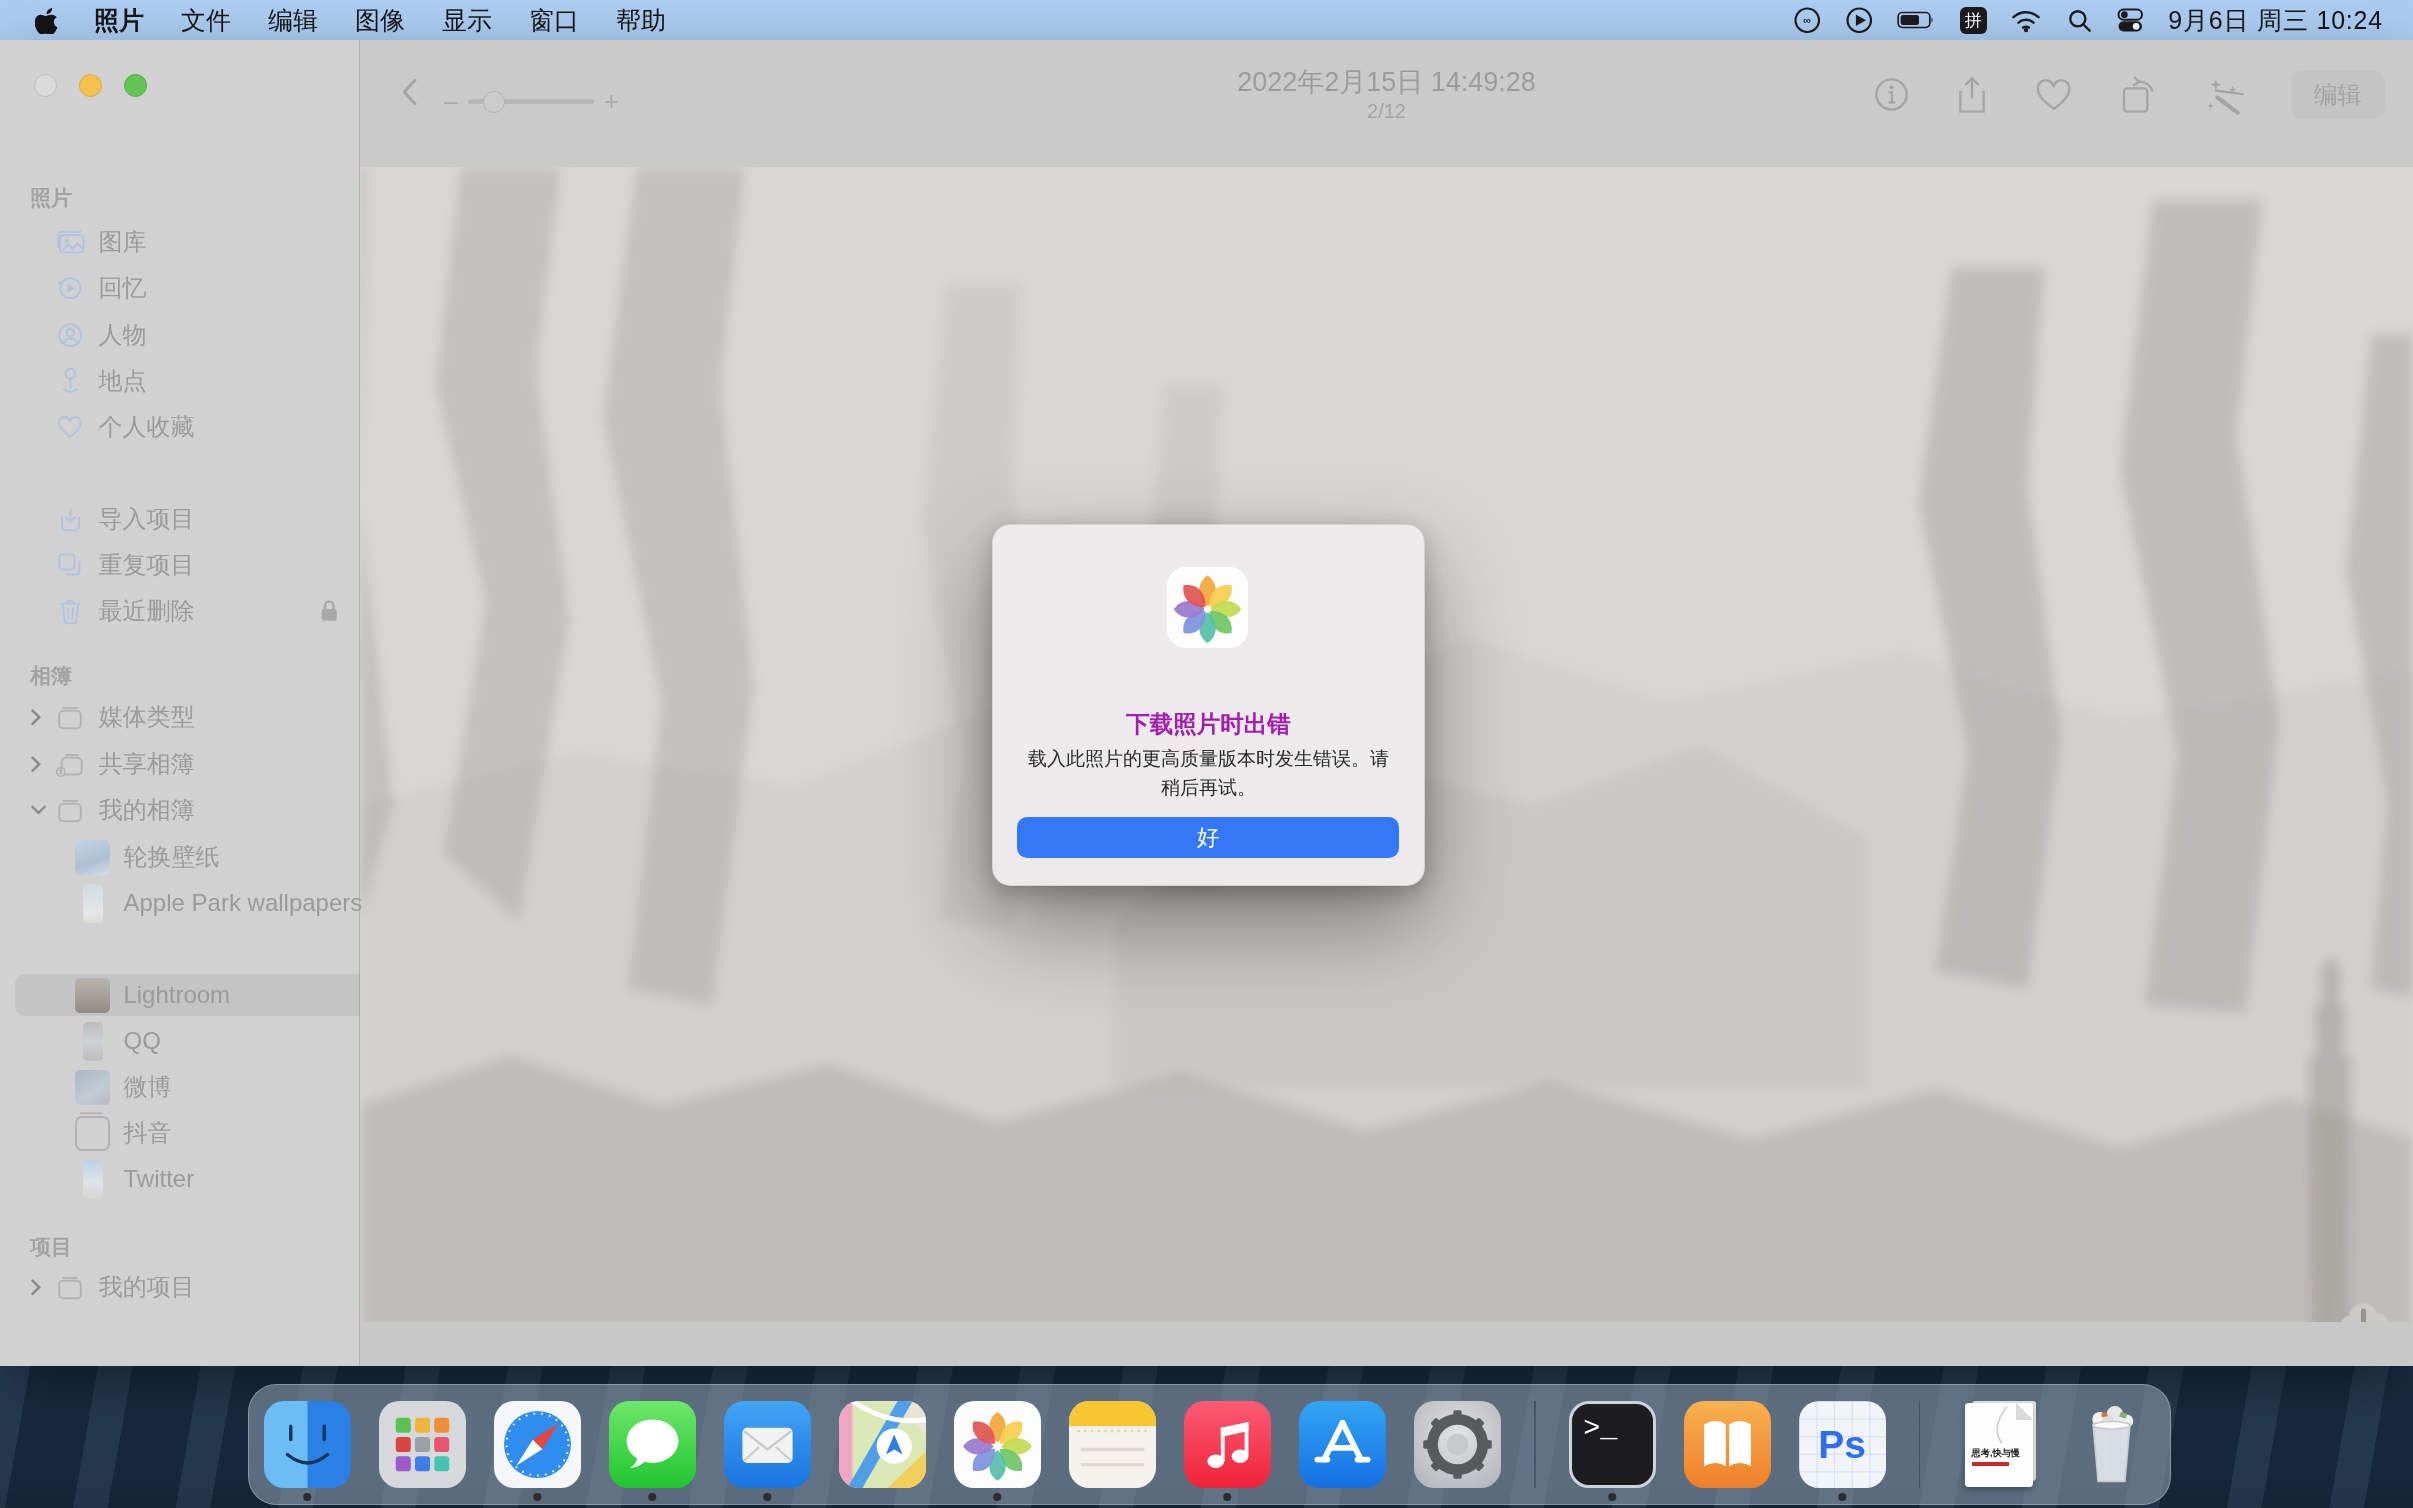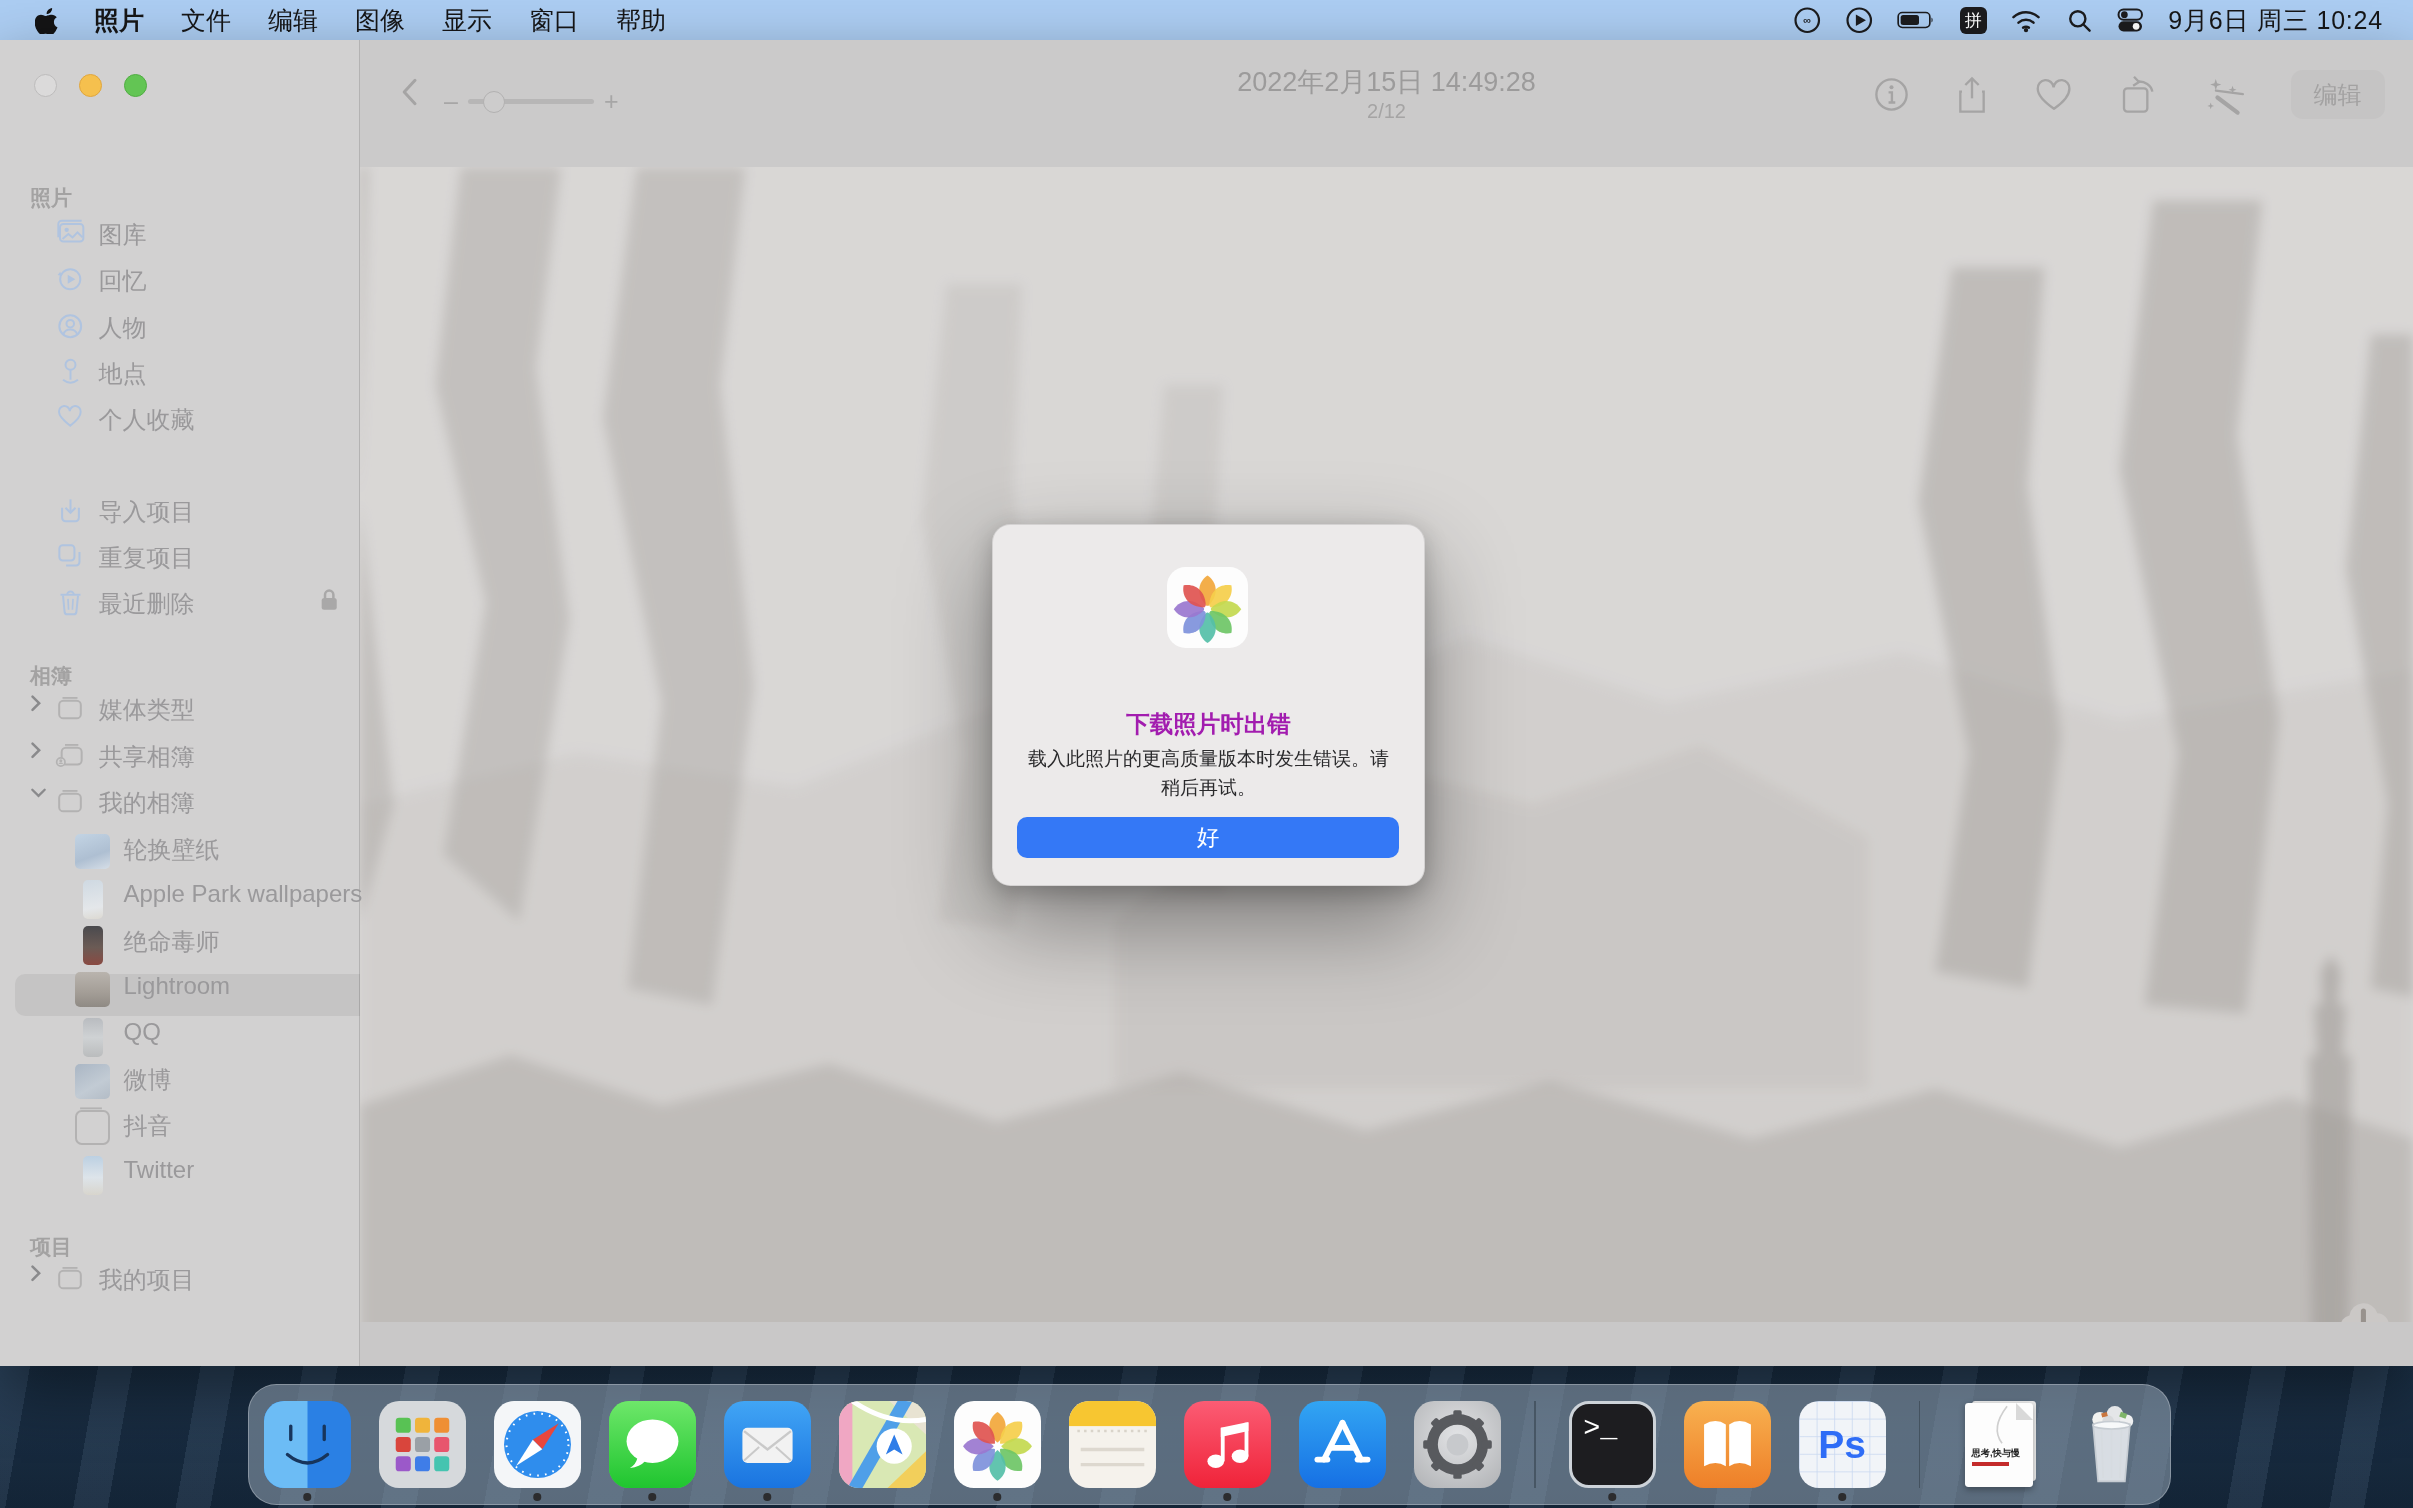--- a/index.html
+++ b/index.html
@@ -26,21 +26,21 @@
   .window{position:absolute;left:0;top:40px;width:2413px;height:1326px;background:#cbcaca;
           box-shadow:0 25px 59px rgba(0,0,0,.45);}
   .sidebar{position:absolute;left:0;top:0;width:360px;height:1326px;background:#d2d1d1;}
   .sidebar:after{content:"";position:absolute;right:0;top:0;bottom:0;width:0.8px;background:rgba(0,0,0,.14);}
   .tl{position:absolute;top:34px;left:34px;display:flex;gap:22px;}
   .tl span{width:21px;height:21px;border-radius:50%;}
   .tl .c1{background:#dbdada;border:0.8px solid #bdbcbc;}
   .tl .c2{background:#f5c04e;border:0.8px solid #e0a63e;}
   .tl .c3{background:#63c554;border:0.8px solid #50ad42;}
   .shead{position:absolute;left:30px;font-size:21px;font-weight:bold;color:#a3a2a2;}
-  .srow{position:absolute;left:0;width:360px;height:46px;display:flex;color:#9a999b;font-size:24px;}
+  .srow{position:absolute;left:0;width:360px;height:46px;display:flex;align-items:center;color:#9a999b;font-size:24px;}
   .srow .sic{width:30px;display:flex;justify-content:center;margin-left:55px;margin-right:13.4px;flex:none;}
   .srow.chev .ch{width:17px;margin-left:30px;display:flex;flex:none;}
   .srow.chev .sic{margin-left:8.4px;}
   .srow.album{padding-left:75px;}
   .srow .thumb{width:35px;height:35px;border-radius:5px;margin-right:13.4px;flex:none;}
   .srow .thumb.portrait{width:20px;height:39px;margin-left:7.5px;margin-right:21px;}
   .srow.selected:before{content:"";position:absolute;left:15px;right:13.4px;top:1.7px;bottom:1.7px;
         background:#c5c4c4;border-radius:10px;z-index:0;}
   .srow>*{position:relative;z-index:1;}
   .lock{position:absolute;right:22px;}
@@ -319,24 +319,20 @@
       </div>
 
       <div class="srow album" style="top:794px">
         <span class="thumb" style="background:linear-gradient(160deg,#c3d4e4,#aebfd2 60%,#d6dee7)"></span>
         <span>轮换壁纸</span>
       </div>
       <div class="srow album" style="top:840px">
         <span class="thumb portrait" style="background:linear-gradient(170deg,#cfd9e2,#e4e7ea 70%,#dcd9d2)"></span>
         <span>Apple Park wallpapers</span>
       </div>
-      <div class="srow album" style="top:886px">
-        <span class="thumb portrait" style="background:linear-gradient(180deg,#4a4a4e,#6b5b55 55%,#8a4a42)"></span>
-        <span>绝命毒师</span>
-      </div>
       <div class="srow album selected" style="top:932px">
         <span class="thumb" style="background:linear-gradient(180deg,#b9b4ae,#a39d96 60%,#8f8a84)"></span>
         <span>Lightroom</span>
       </div>
       <div class="srow album" style="top:978px">
         <span class="thumb portrait" style="background:linear-gradient(180deg,#b9bcc0,#cfd2d4 50%,#babcbd)"></span>
         <span>QQ</span>
       </div>
       <div class="srow album" style="top:1024px">
         <span class="thumb" style="background:linear-gradient(150deg,#aab6c4,#c2cbd4 60%,#b3bcc6)"></span>

